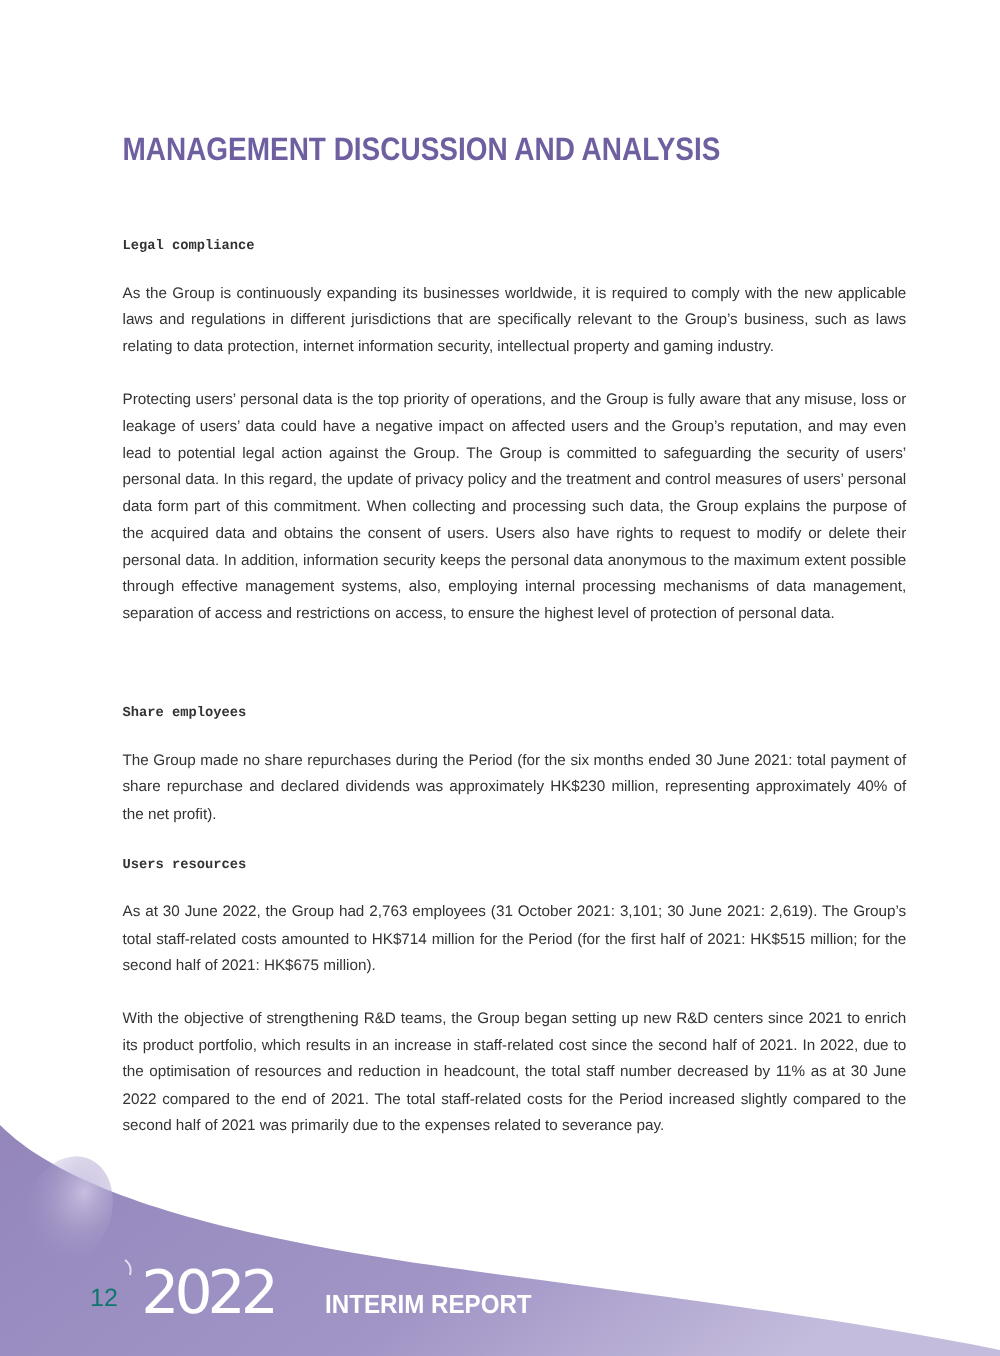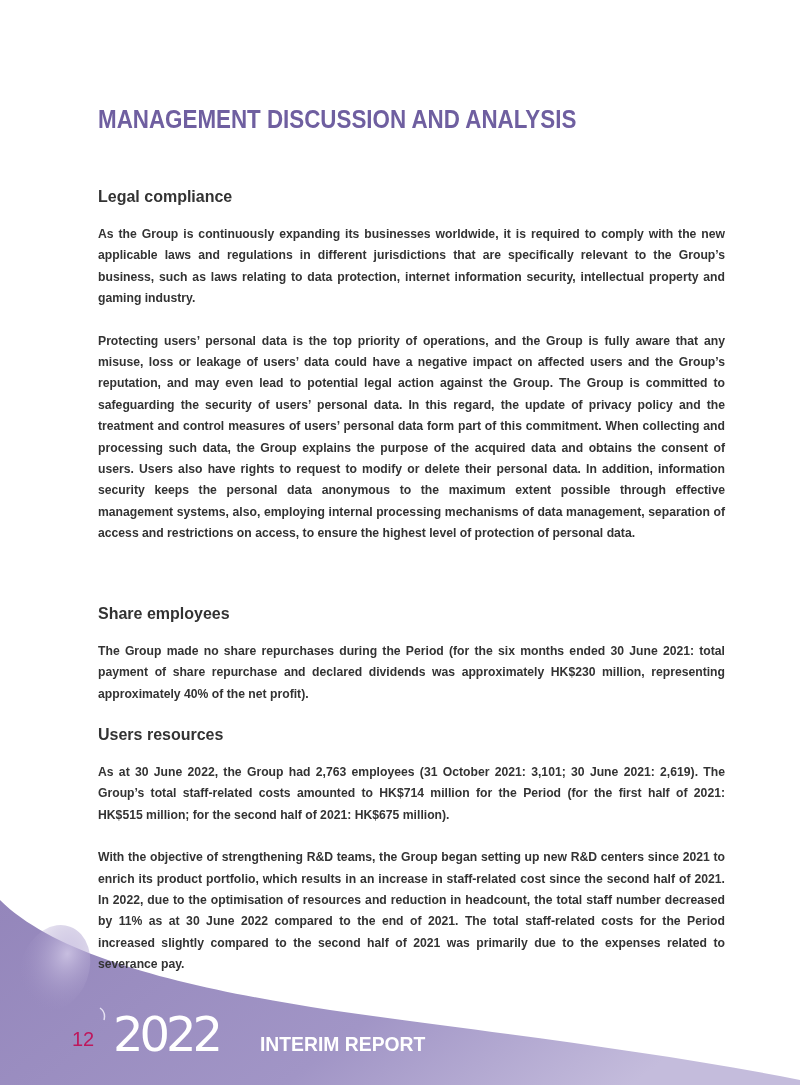--- a/index.html
+++ b/index.html
@@ -1,25 +1,25 @@
 <!DOCTYPE html>
 <html><head>
   <meta charset="utf-8">
   <style>
     html, body { margin: 0; padding: 0; }
     body { width: 800px; height: 1085px; position: relative; overflow: hidden; background: #ffffff; font-family: "Liberation Sans", sans-serif; color: #333333; }
     .title { position: absolute; left: 98px; top: 104px; font-size: 26px; font-weight: bold; color: #6f5fa0; letter-spacing: 0px; transform: scaleX(0.86); transform-origin: left top; white-space: nowrap; }
     .content { position: absolute; left: 98px; top: 188px; width: 627px; font-size: 12.2px; line-height: 21.4px; }
-    .content h3 { margin: 0; font-size: 16px; font-weight: bold; color: #333; line-height: 18px; }
-    .content p { margin: 0; text-align: justify; font-weight: bold; }
+    .content h3 { margin: 0; font-size: 11px; font-weight: bold; color: #333; line-height: 18px; font-family: Liberation Mono, monospace; }
+    .content p { margin: 0; text-align: justify; }
     .sec { margin: 0; }
     .gap-h { height: 18px; }
     .gap-p { height: 21px; }
     .footer { position: absolute; left: 0; top: 0; width: 800px; height: 1085px; pointer-events: none; }
-    .pageno { position: absolute; left: 72px; top: 1028px; font-size: 20px; color: #be185d; }
+    .pageno { position: absolute; left: 72px; top: 1028px; font-size: 20px; color: #0f766e; }
     .year { position: absolute; left: 113px; top: 1006px; font-size: 48px; color: #ffffff; font-family: "DejaVu Sans", sans-serif; font-weight: normal; letter-spacing: -4px; transform: scaleX(1.0); text-align: center; }
     .report { position: absolute; left: 260px; top: 1032px; font-size: 21px; color: #ffffff; font-weight: bold; transform: scaleX(0.92); transform-origin: left top; white-space: nowrap; }
   </style>
 </head>
 <body>
 
 <svg class="footer" width="800" height="1085" viewBox="0 0 800 1085">
   <defs>
     <linearGradient id="bandGrad" x1="0" y1="0" x2="1" y2="0.3">
       <stop offset="0" stop-color="#9486bb"></stop>

